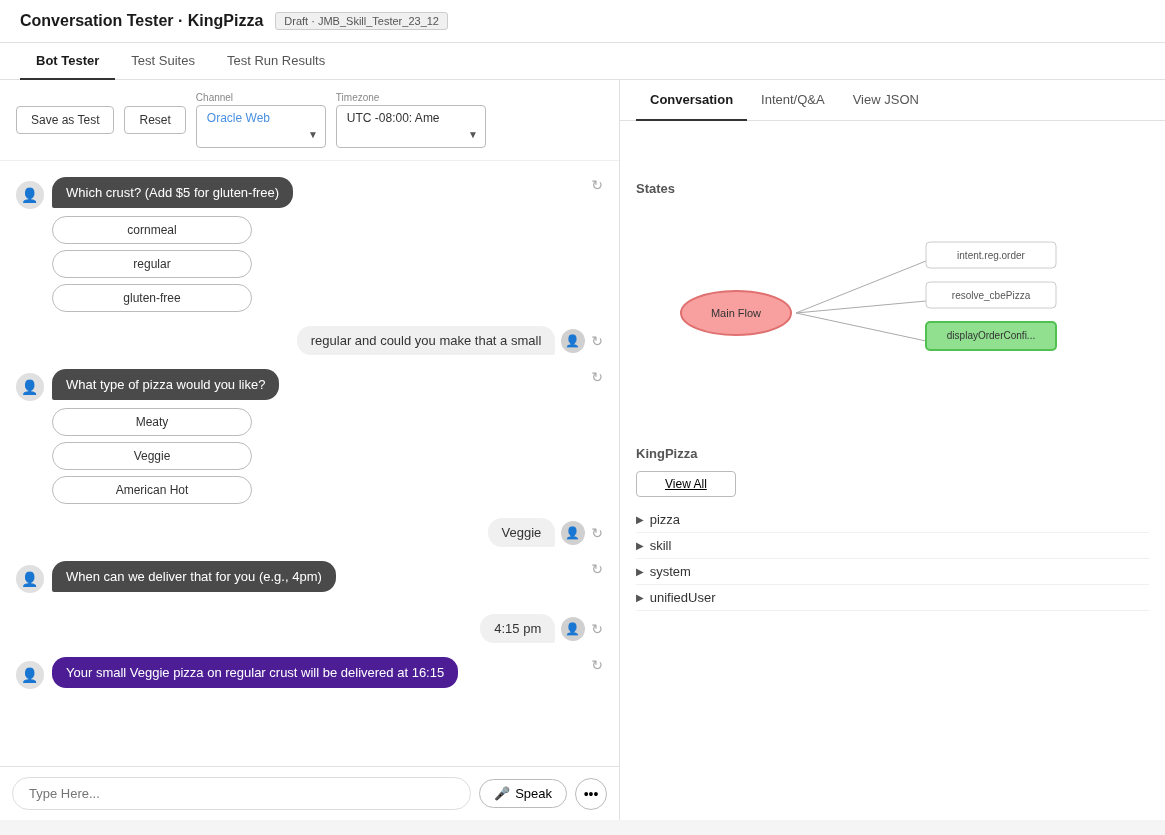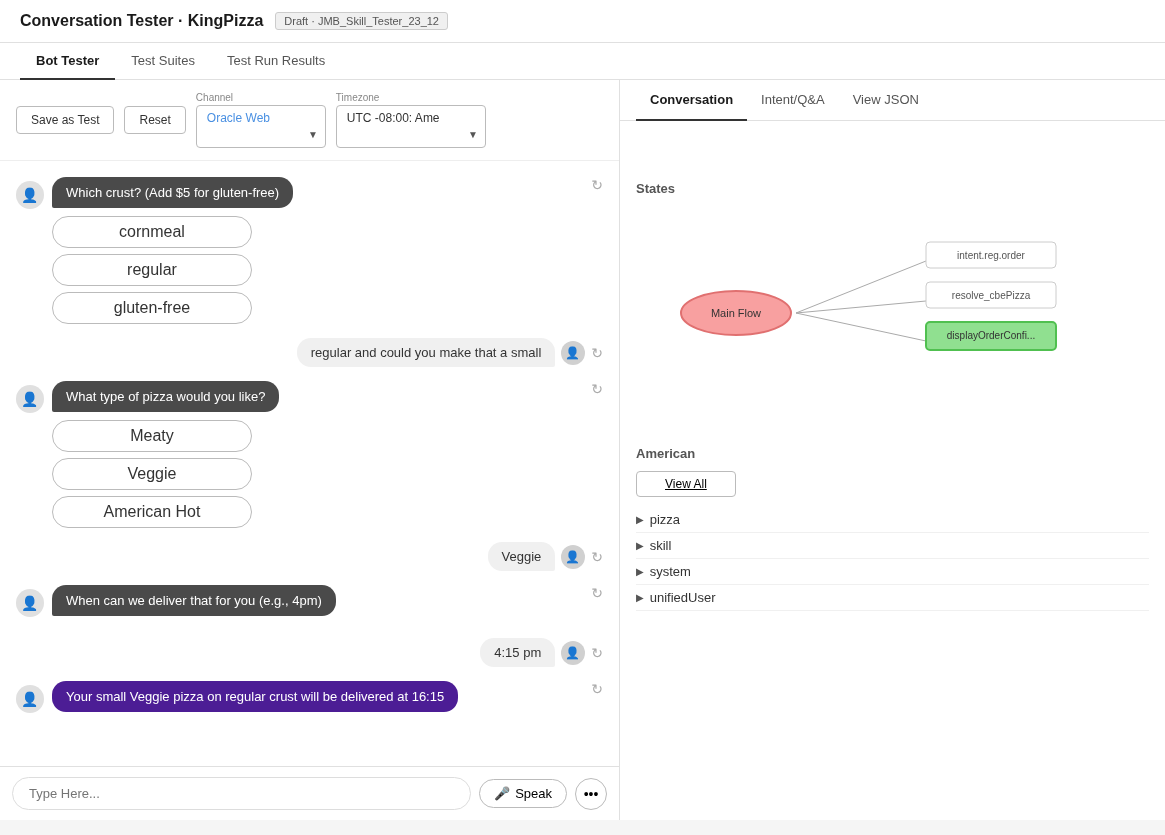--- a/index.html
+++ b/index.html
@@ -147,21 +147,21 @@
       display: flex;
       flex-direction: column;
       gap: 6px;
     }
     .choice-btn {
       border: 1px solid #bbb;
       border-radius: 16px;
       padding: 6px 16px;
       background: #fff;
       cursor: pointer;
-      font-size: 16px;
+      font-size: 12px;
       color: #333;
       text-align: center;
       width: 200px;
     }
 
     .user-message-row {
       display: flex;
       align-items: center;
       justify-content: flex-end;
       gap: 6px;
@@ -477,21 +477,21 @@
             <rect x="290" y="76" width="130" height="26" rx="4" fill="#fff" stroke="#ccc"></rect>
             <text x="355" y="93" text-anchor="middle" font-size="10" fill="#555">resolve_cbePizza</text>
 
             <rect x="290" y="116" width="130" height="28" rx="4" fill="#90e090" stroke="#50c050" stroke-width="2"></rect>
             <text x="355" y="133" text-anchor="middle" font-size="10" fill="#333">displayOrderConfi...</text>
           </svg>
         </div>
       </div>
 
       <div class="variables-section">
-        <h3>American</h3>
+        <h3>KingPizza</h3>
         <button class="view-all-btn">View All</button>
 
         <div class="var-item">
           <span class="var-chevron">▶</span>
           <span class="var-label">pizza</span>
         </div>
         <div class="var-item">
           <span class="var-chevron">▶</span>
           <span class="var-label">skill</span>
         </div>

